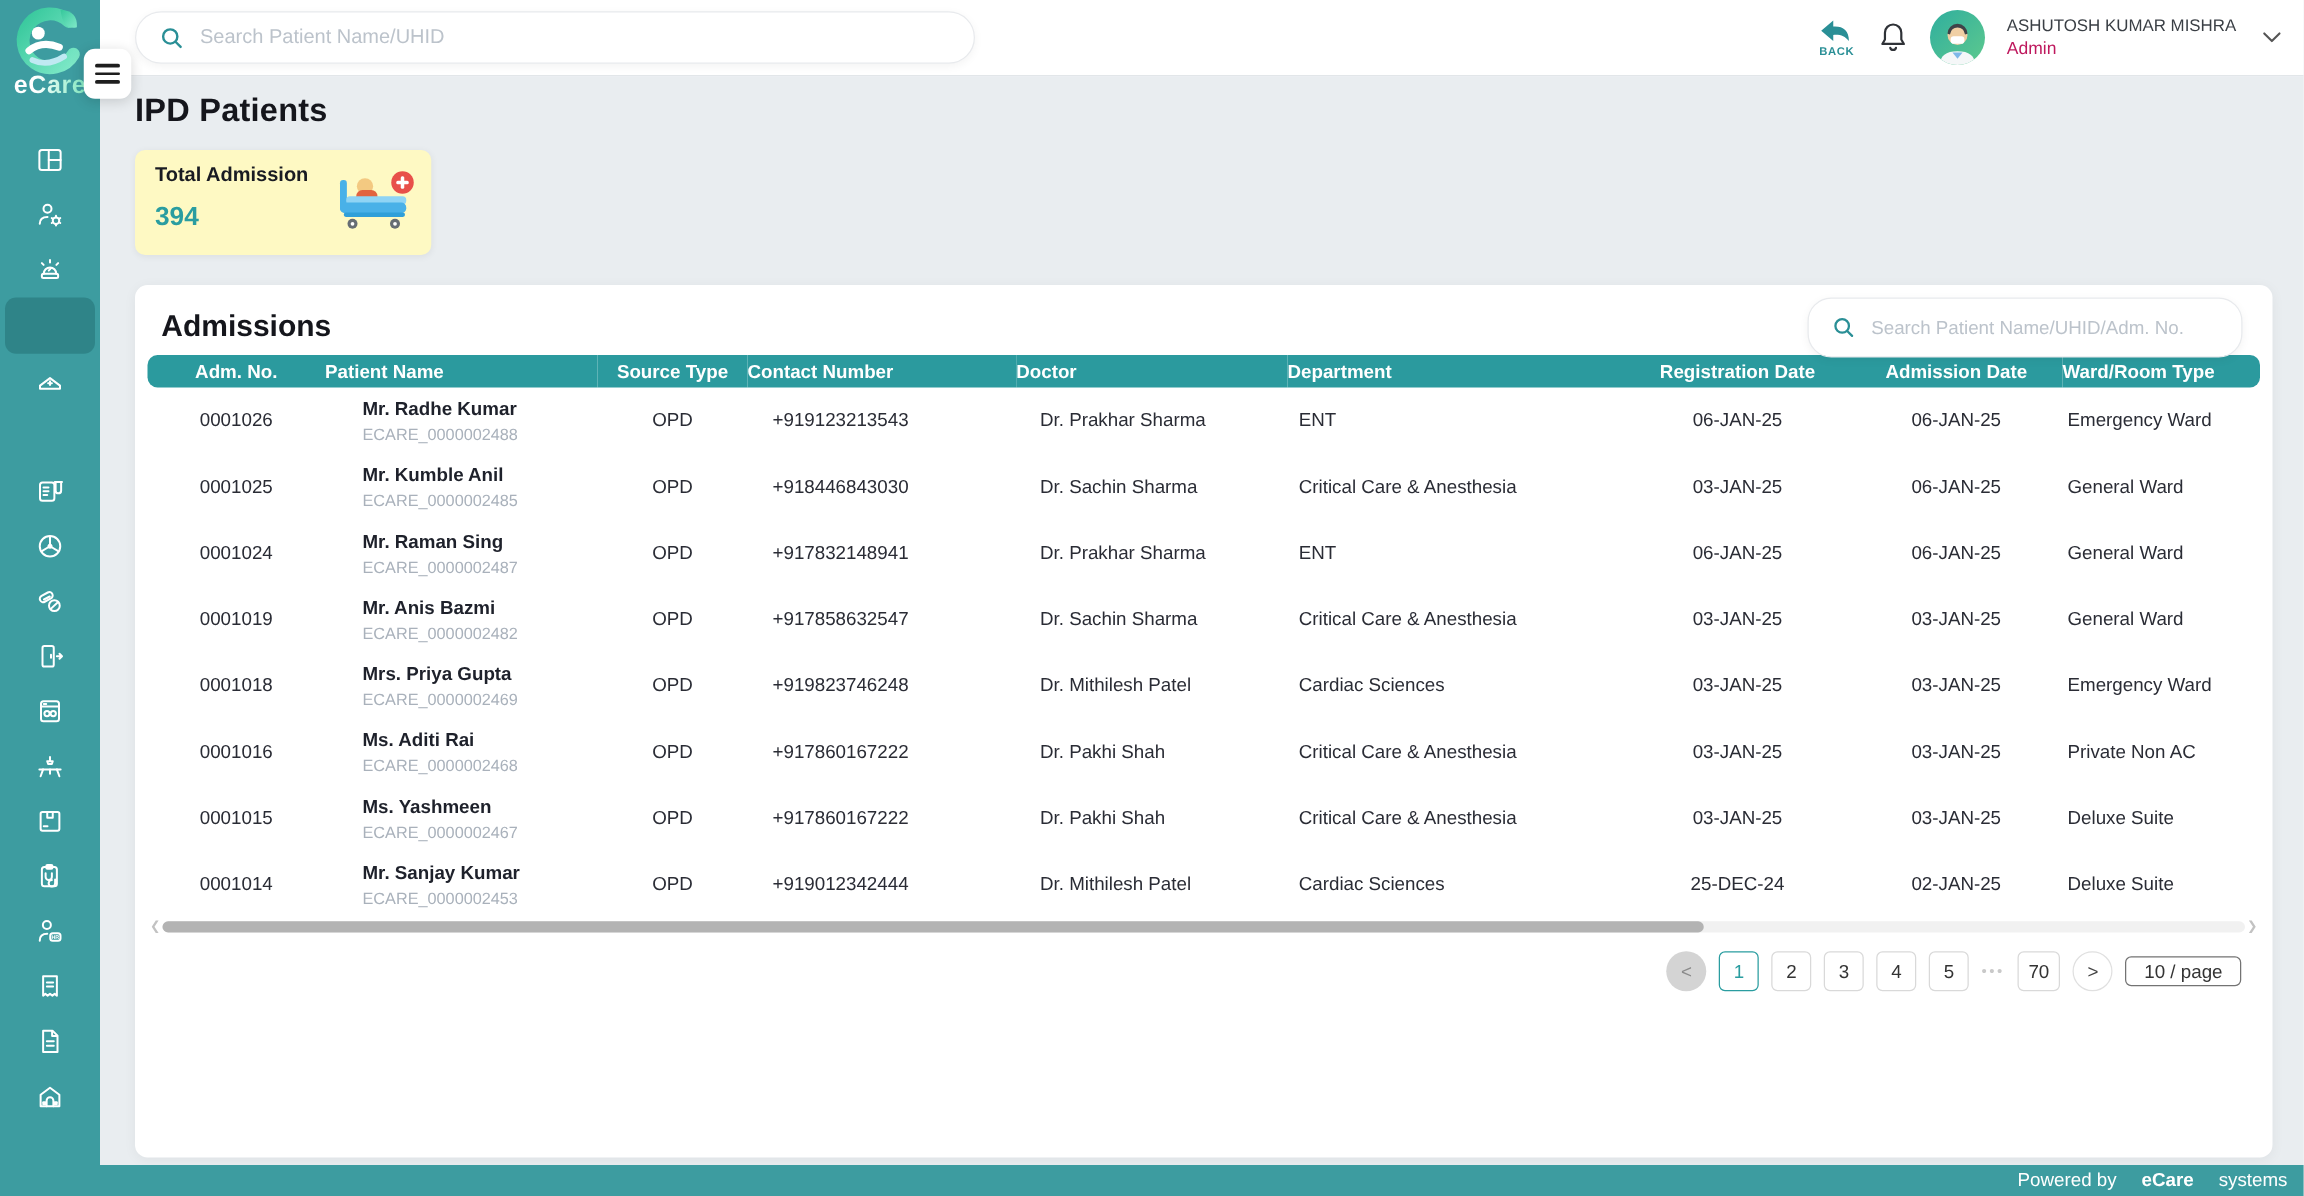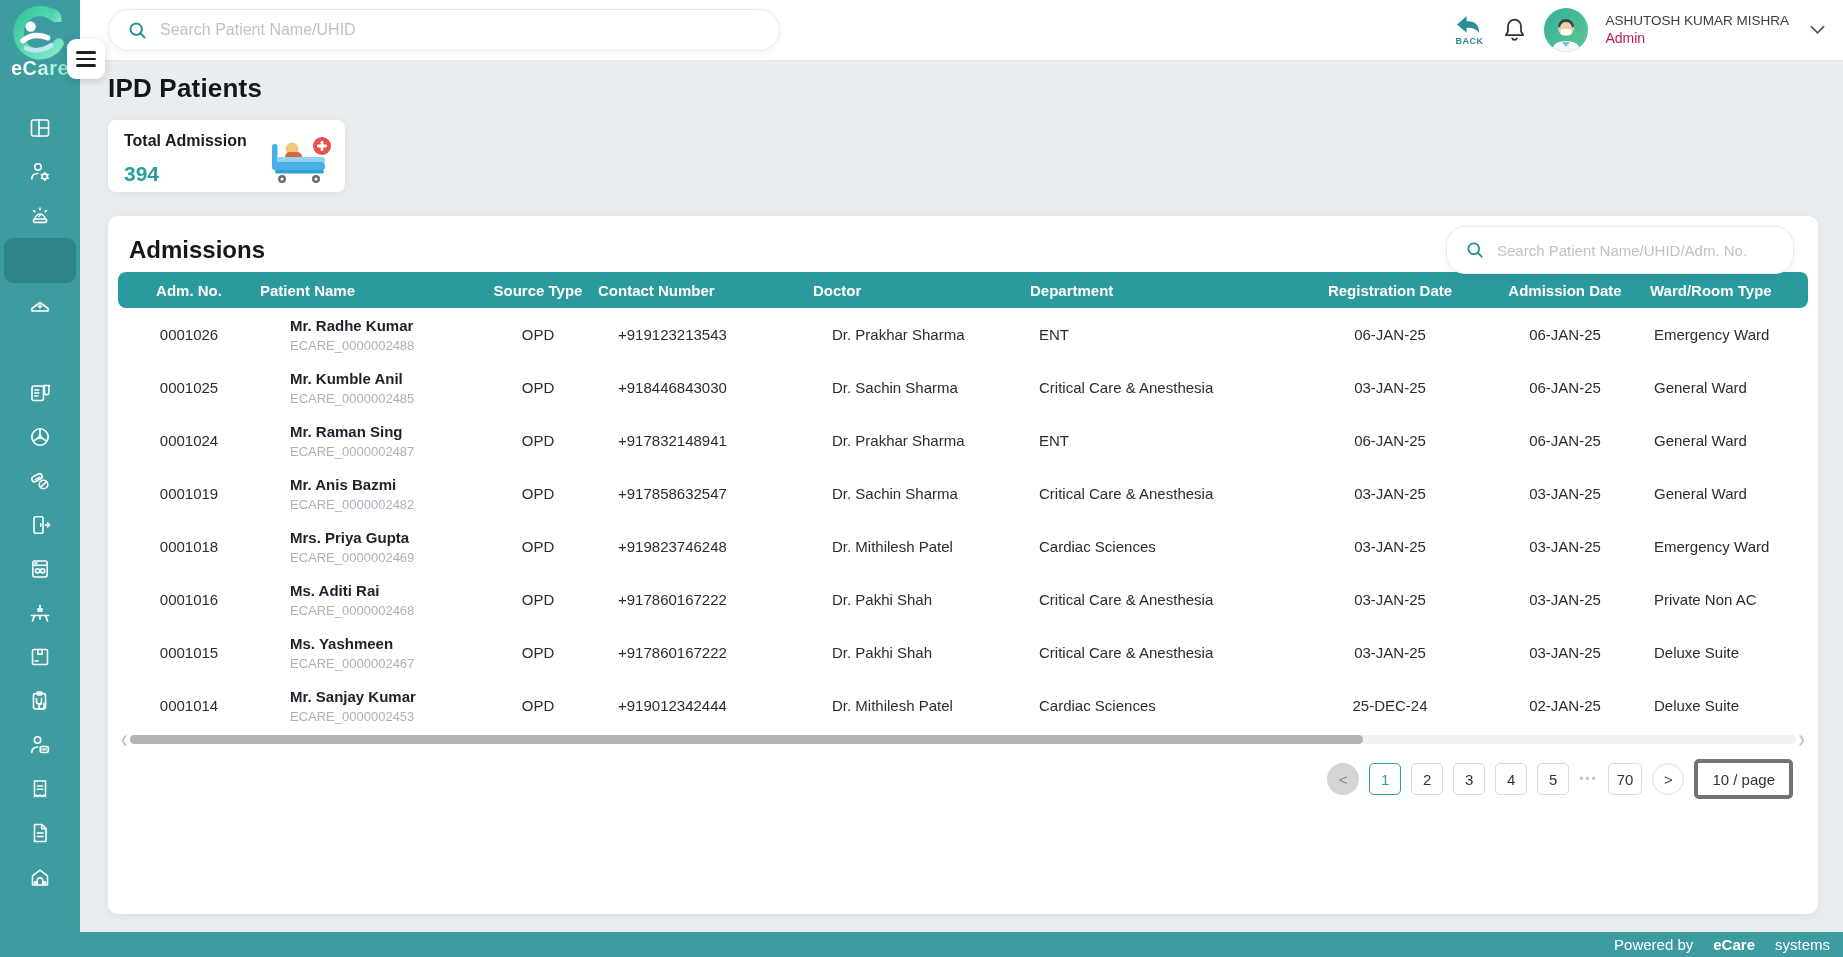--- a/index.html
+++ b/index.html
@@ -35,32 +35,32 @@
   .bell { cursor:pointer; display:flex; }
   .avatar { width:44px; height:44px; border-radius:50%; background:linear-gradient(135deg,#2fae9e,#5ec98e); overflow:hidden; cursor:pointer; flex-shrink:0; display:flex; align-items:flex-end; justify-content:center; }
   .user-names { line-height:1.25; cursor:pointer; }
   .user-name { font-size:13.5px; color:#3a3f45; }
   .user-role { font-size:14px; color:#be185d; }
   .chev { cursor:pointer; display:flex; margin-left:4px; }
   
   .main { position:absolute; left:80px; right:0; top:61px; bottom:25px; padding:12px 25px 0 28px; }
   .page-title { font-size:26px; font-weight:800; color:#15161c; letter-spacing:.2px; }
   .cards { display:flex; gap:13px; margin-top:16px; }
-  .stat-card { width:237px; height:72px; background:#ffffff; border-radius:8px; box-shadow:0 1px 6px rgba(0,0,0,.06); padding:12px 16px; position:relative; }
+  .stat-card { width:237px; height:84px; background:#fef9c3; border-radius:8px; box-shadow:0 1px 6px rgba(0,0,0,.06); padding:12px 16px; position:relative; }
   .stat-label { font-size:16px; font-weight:800; color:#191b22; }
   .stat-value { font-size:21px; font-weight:800; color:#2a9da0; margin-top:12px; }
   .stat-icon { position:absolute; right:12px; top:16px; }
   
   .adm-card { margin-top:24px; background:#fff; border-radius:10px; box-shadow:0 2px 10px rgba(0,0,0,.05); height:698px; padding:12px 10px 0 10px; position:relative; }
   .adm-head { display:flex; align-items:center; justify-content:space-between; height:44px; padding:0 14px 0 11px; }
   .adm-title { font-size:24px; font-weight:800; color:#15161c; }
   .search-pill.table-search { width:348px; height:48px; border-radius:19px; }
   .search-pill.table-search input { font-size:15px; }
   table.adm { border-collapse:separate; border-spacing:0; table-layout:fixed; width:1690px; margin:0 auto; }
-  table.adm thead th { background:#2b9a9e; color:#fff; font-size:15px; font-weight:700; height:36px; padding:0; }
+  table.adm thead th { background:#2b9a9e; color:#fff; font-size:15px; font-weight:700; height:26px; padding:0; }
   table.adm thead th:first-child { border-radius:8px 0 0 8px; }
   table.adm thead th:last-child { border-radius:0 8px 8px 0; }
   table.adm td { height:53px; font-size:15px; color:#2a2c35; vertical-align:middle; }
   .col-c { text-align:center; }
   .col-l { text-align:left; }
   .pad30 { padding-left:30px; } .pad20 { padding-left:20px; } .pad19 { padding-left:19px; } .pad9 { padding-left:9px; } .pad4 { padding-left:4px; }
   .p-name { font-weight:700; color:#1e212b; line-height:1.2; }
   .p-uhid { font-size:13px; color:#a9b1bb; margin-top:3px; }
   
   .hscroll { display:flex; align-items:center; margin:2px 2px 0 2px; height:11px; gap:2px; }
@@ -68,21 +68,21 @@
   .hscroll .track { flex:1; height:9px; background:#f1f1f1; border-radius:5px; position:relative; }
   .hscroll .thumb { position:absolute; left:0; top:0; height:9px; width:74%; background:#b3b3b3; border-radius:5px; cursor:pointer; }
   
   .pager { display:flex; align-items:center; justify-content:flex-end; gap:10px; margin-top:14px; padding-right:15px; }
   .pg-btn { min-width:32px; height:32px; border:1px solid #d9d9d9; background:#fff; border-radius:5px; display:flex; align-items:center; justify-content:center; font-size:15px; color:#333; cursor:pointer; padding:0 8px; }
   .pg-btn.active { border:1.5px solid #2a9da0; color:#2a9da0; }
   .pg-circle { width:32px; height:32px; border-radius:50%; display:flex; align-items:center; justify-content:center; font-size:15px; cursor:pointer; }
   .pg-prev { background:#d4d4d4; color:#8a8a8a; }
   .pg-next { background:#fff; border:1px solid #e0e0e0; color:#444; }
   .pg-dots { color:#c9c9c9; font-size:12px; letter-spacing:2px; }
-  .pg-size { height:40px; border:4px solid #737373; background:#fff; border-radius:5px; display:flex; align-items:center; padding:0 14px; font-size:15px; color:#333; cursor:pointer; }
+  .pg-size { height:24px; border:1px solid #737373; background:#fff; border-radius:5px; display:flex; align-items:center; padding:0 14px; font-size:15px; color:#333; cursor:pointer; }
   
   .footer { position:absolute; left:0; right:0; bottom:0; height:25px; background:#3d9ca0; z-index:6; display:flex; align-items:center; justify-content:flex-end; padding-right:13px; color:#fff; font-size:15px; gap:20px; }
   .footer b { font-weight:800; }
 </style>
 </head>
 <body>
 
 <aside class="sidebar">
   <div class="logo-block">
     <svg width="62" height="58" viewBox="0 0 62 62">

